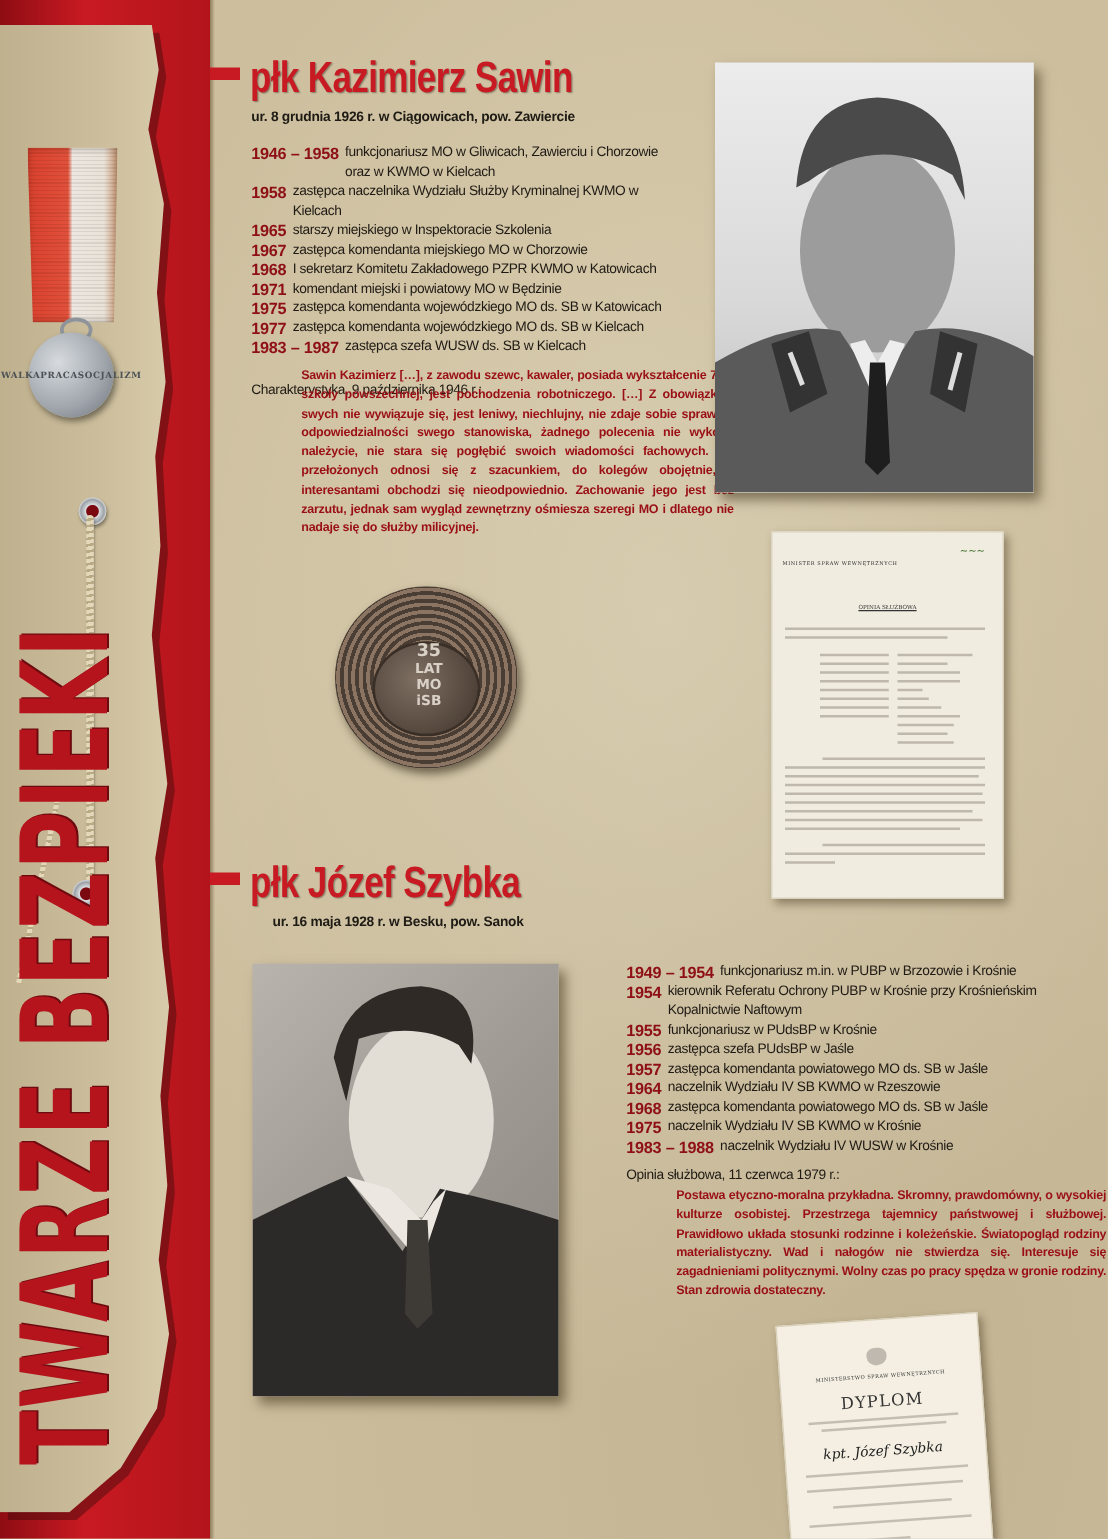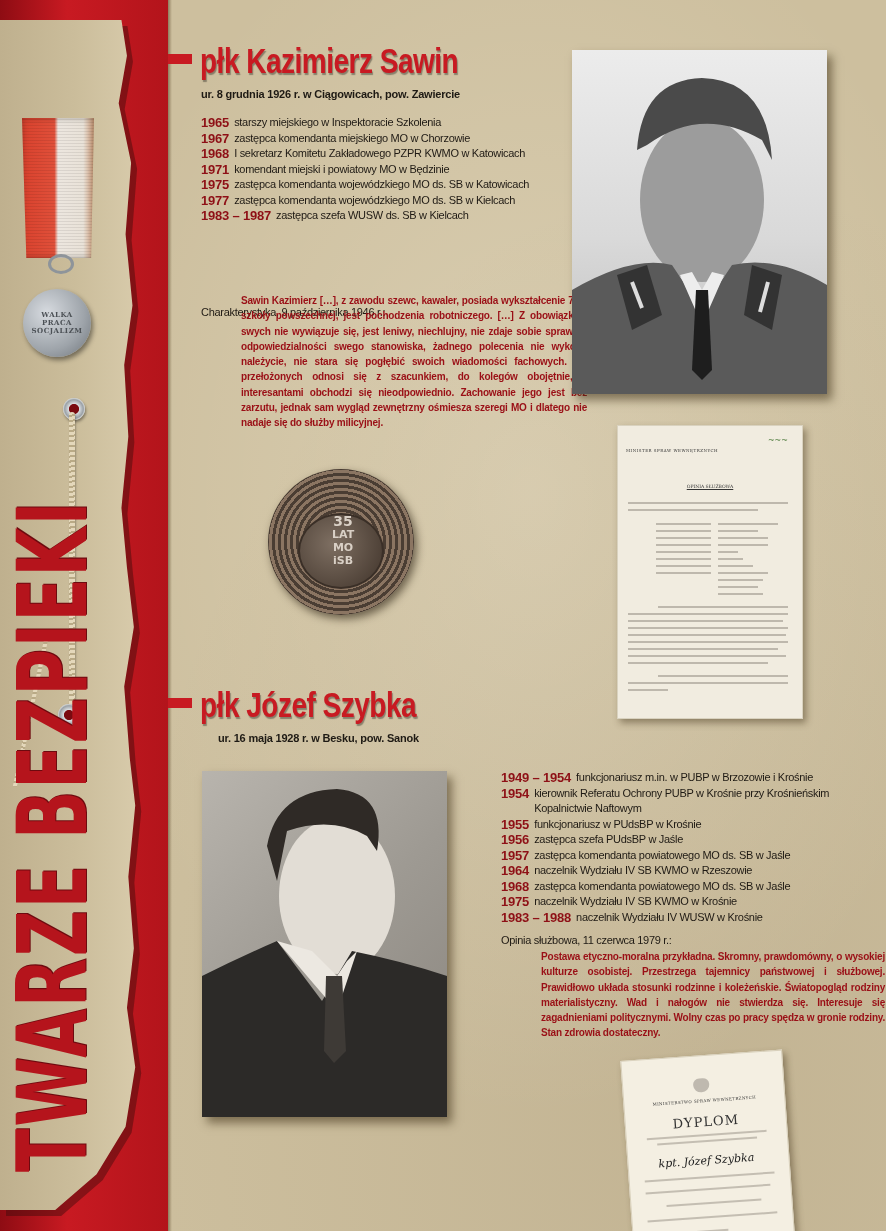--- a/index.html
+++ b/index.html
@@ -42,24 +42,24 @@
   }
   .ribbon::after {
     content:""; position:absolute; inset:0;
     background:repeating-linear-gradient(0deg, rgba(0,0,0,0.08) 0 1px, rgba(0,0,0,0) 1px 3px);
   }
   .medal-ring {
     position:absolute; left:28px; top:136px; width:20px; height:14px;
     border:3px solid #8e949a; border-radius:50%;
   }
   .medal-disc {
-    position:absolute; left:3px; top:171px; width:68px; height:68px; border-radius:50%;
+    position:absolute; left:3px; top:148px; width:68px; height:68px; border-radius:50%;
     background:radial-gradient(circle at 35% 35%, #d7dbe0, #9ea4aa 60%, #6d737a 100%);
     box-shadow: 2px 3px 5px rgba(0,0,0,0.45);
-    display:flex; flex-direction:column; align-items:center; justify-content:center;
+    display:flex; flex-direction:row; align-items:center; justify-content:center;
   }
   .medal-disc span {
     font-family:"DejaVu Serif", serif; font-size:7px; font-weight:bold; color:#4c5156; line-height:8px; letter-spacing:0.5px;
   }
   
   .grommet {
     position:absolute; width:22px; height:22px; border-radius:50%;
     background:radial-gradient(circle, #7a0a10 0 30%, #d8dcdf 35%, #9ba1a6 60%, #eef0f2 75%, #70767c 100%);
     box-shadow: 1px 2px 3px rgba(0,0,0,0.4);
   }
@@ -180,20 +180,28 @@
 <div class="string2"></div>
 <div class="grommet" style="left:58px;top:704px;"></div>
 
 <div class="vert-title"><span>TWARZE BEZPIEKI</span></div>
 
 <div class="tick" style="top:54px;"></div>
 <div class="name" style="left:200px;top:42px;">płk Kazimierz Sawin</div>
 <div class="born" style="left:201px;top:88px;">ur. 8 grudnia 1926 r. w Ciągowicach, pow. Zawiercie</div>
 
 <div class="career" style="left:201px;top:115px;width:345px;">
+  <div class="row">
+      <span class="yr">1946 – 1958</span>
+      <span class="txt">funkcjonariusz MO w Gliwicach, Zawierciu i Chorzowie oraz w KWMO w Kielcach</span>
+    </div>
+  <div class="row">
+      <span class="yr">1958</span>
+      <span class="txt">zastępca naczelnika Wydziału Służby Kryminalnej KWMO w Kielcach</span>
+    </div>
   <div class="row">
       <span class="yr">1965</span>
       <span class="txt">starszy miejskiego w Inspektoracie Szkolenia</span>
     </div>
   <div class="row">
       <span class="yr">1967</span>
       <span class="txt">zastępca komendanta miejskiego MO w Chorzowie</span>
     </div>
   <div class="row">
       <span class="yr">1968</span>

